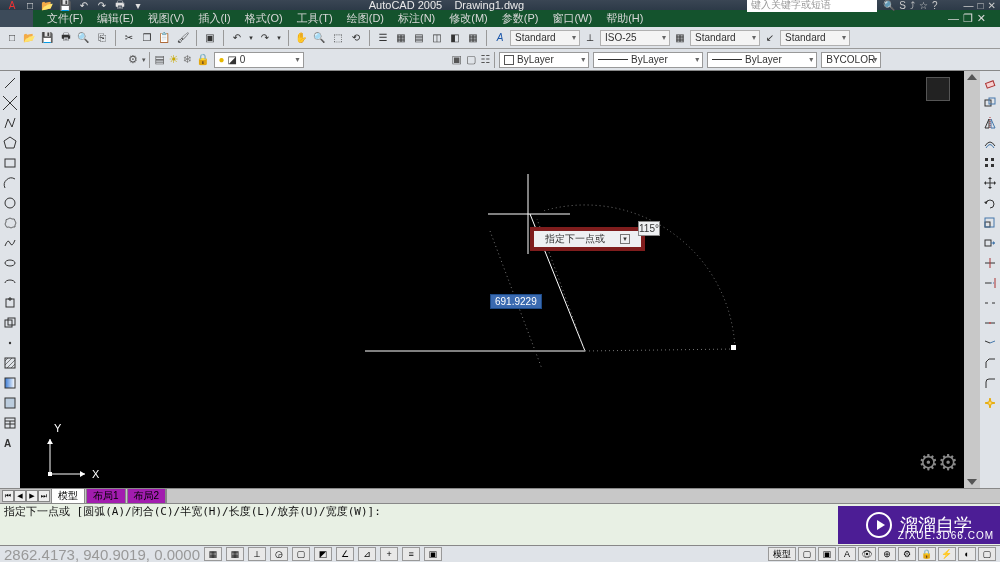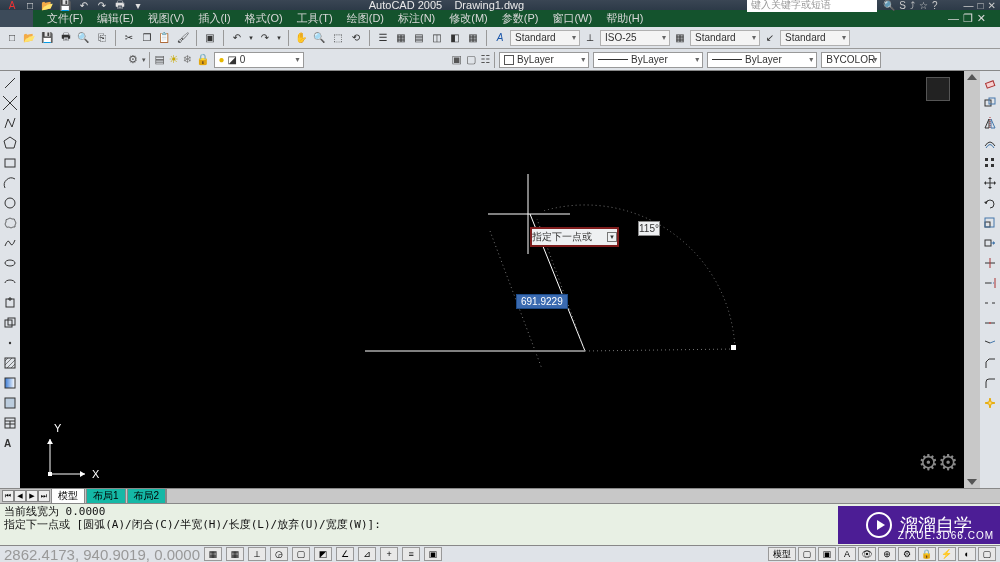--- a/index.html
+++ b/index.html
@@ -171,23 +171,23 @@
       position: absolute;
       left: 3px;
       border-left: 5px solid transparent;
       border-right: 5px solid transparent;
     }
     .scrollbar-v::before { top: 3px; border-bottom: 6px solid #555; }
     .scrollbar-v::after { bottom: 3px; border-top: 6px solid #555; }
     .tooltip-box {
       position: absolute;
       background: #eef0f2;
-      border: 2px solid #7f1d1d;
-      font-size: 10px;
-      padding: 1px 0;
+      border: 4px solid #7f1d1d;
+      font-size: 10px;
+      padding: 1px 11px;
       color: #333;
       display: flex;
       align-items: center;
       gap: 15px;
     }
     .tooltip-box .mini-dd {
       width: 10px; height: 10px;
       border: 1px solid #777;
       display: inline-flex;
       align-items: center;
@@ -219,21 +219,21 @@
       background: #c8c8c8;
       height: 15px;
       display: flex;
       align-items: center;
       font-size: 10px;
       border-top: 1px solid #888;
     }
     .tab-nav-btns { display: flex; gap: 0; margin-left: 2px; }
     .tab-nav-btns span { width: 12px; height: 12px; background: #eee; border: 1px solid #888; cursor: pointer; font-size: 7px; text-align: center; line-height: 10px; }
     .tab {
-      background: #14b8a6;
+      background: #a21caf;
       border: 1px solid #888;
       padding: 0 6px;
       cursor: pointer;
       margin-left: 1px;
     }
     .tab.active { background: #fff; }
     .cmd-area {
       background: #e8f0e4;
       height: 42px;
       font-family: SimSun, monospace;
@@ -562,21 +562,21 @@
       <rect x="701" y="274" width="5" height="5" fill="#fff"></rect>
 
       <line x1="458" y1="143" x2="540" y2="143" stroke="#fff" stroke-width="1"></line>
       <line x1="498" y1="103" x2="498" y2="183" stroke="#fff" stroke-width="1"></line>
     </svg>
     <div class="tooltip-box" style="left:510px; top:156px;">
       <span>指定下一点或</span>
       <span class="mini-dd">▾</span>
     </div>
     <div class="angle-box" style="left:618px; top:150px;">115°</div>
-    <div class="value-box" style="left:496px; top:223px;">691.9229</div>
+    <div class="value-box" style="left:470px; top:223px;">691.9229</div>
 
     <svg class="ucs" viewBox="0 0 70 70">
       <line x1="10" y1="60" x2="45" y2="60" stroke="#fff" stroke-width="1"></line>
       <polygon points="45,60 40,57 40,63" fill="#fff"></polygon>
       <text x="52" y="64" fill="#fff" font-size="11">X</text>
       <line x1="10" y1="60" x2="10" y2="25" stroke="#fff" stroke-width="1"></line>
       <polygon points="10,25 7,30 13,30" fill="#fff"></polygon>
       <text x="14" y="18" fill="#fff" font-size="11">Y</text>
       <rect x="8" y="58" width="4" height="4" fill="#fff"></rect>
     </svg>
@@ -707,21 +707,20 @@
     <span>▶</span>
     <span>⏭</span>
   </div>
   <div class="tab active">模型</div>
   <div class="tab">布局1</div>
   <div class="tab">布局2</div>
   <div style="flex:1; background:#c8c8c8; height:100%; border-left:1px solid #888;"></div>
 </div>
 
 <div class="cmd-area">
-  <div>当前线宽为  0.0000</div>
   <div>指定下一点或 [圆弧(A)/闭合(C)/半宽(H)/长度(L)/放弃(U)/宽度(W)]:</div>
 </div>
 
 <div class="statusbar">
   <span class="coord-dim">2862.4173, 940.9019, 0.0000</span>
   <span class="status-btn">▦</span>
   <span class="status-btn">▦</span>
   <span class="status-btn">⟂</span>
   <span class="status-btn">◶</span>
   <span class="status-btn">▢</span>

